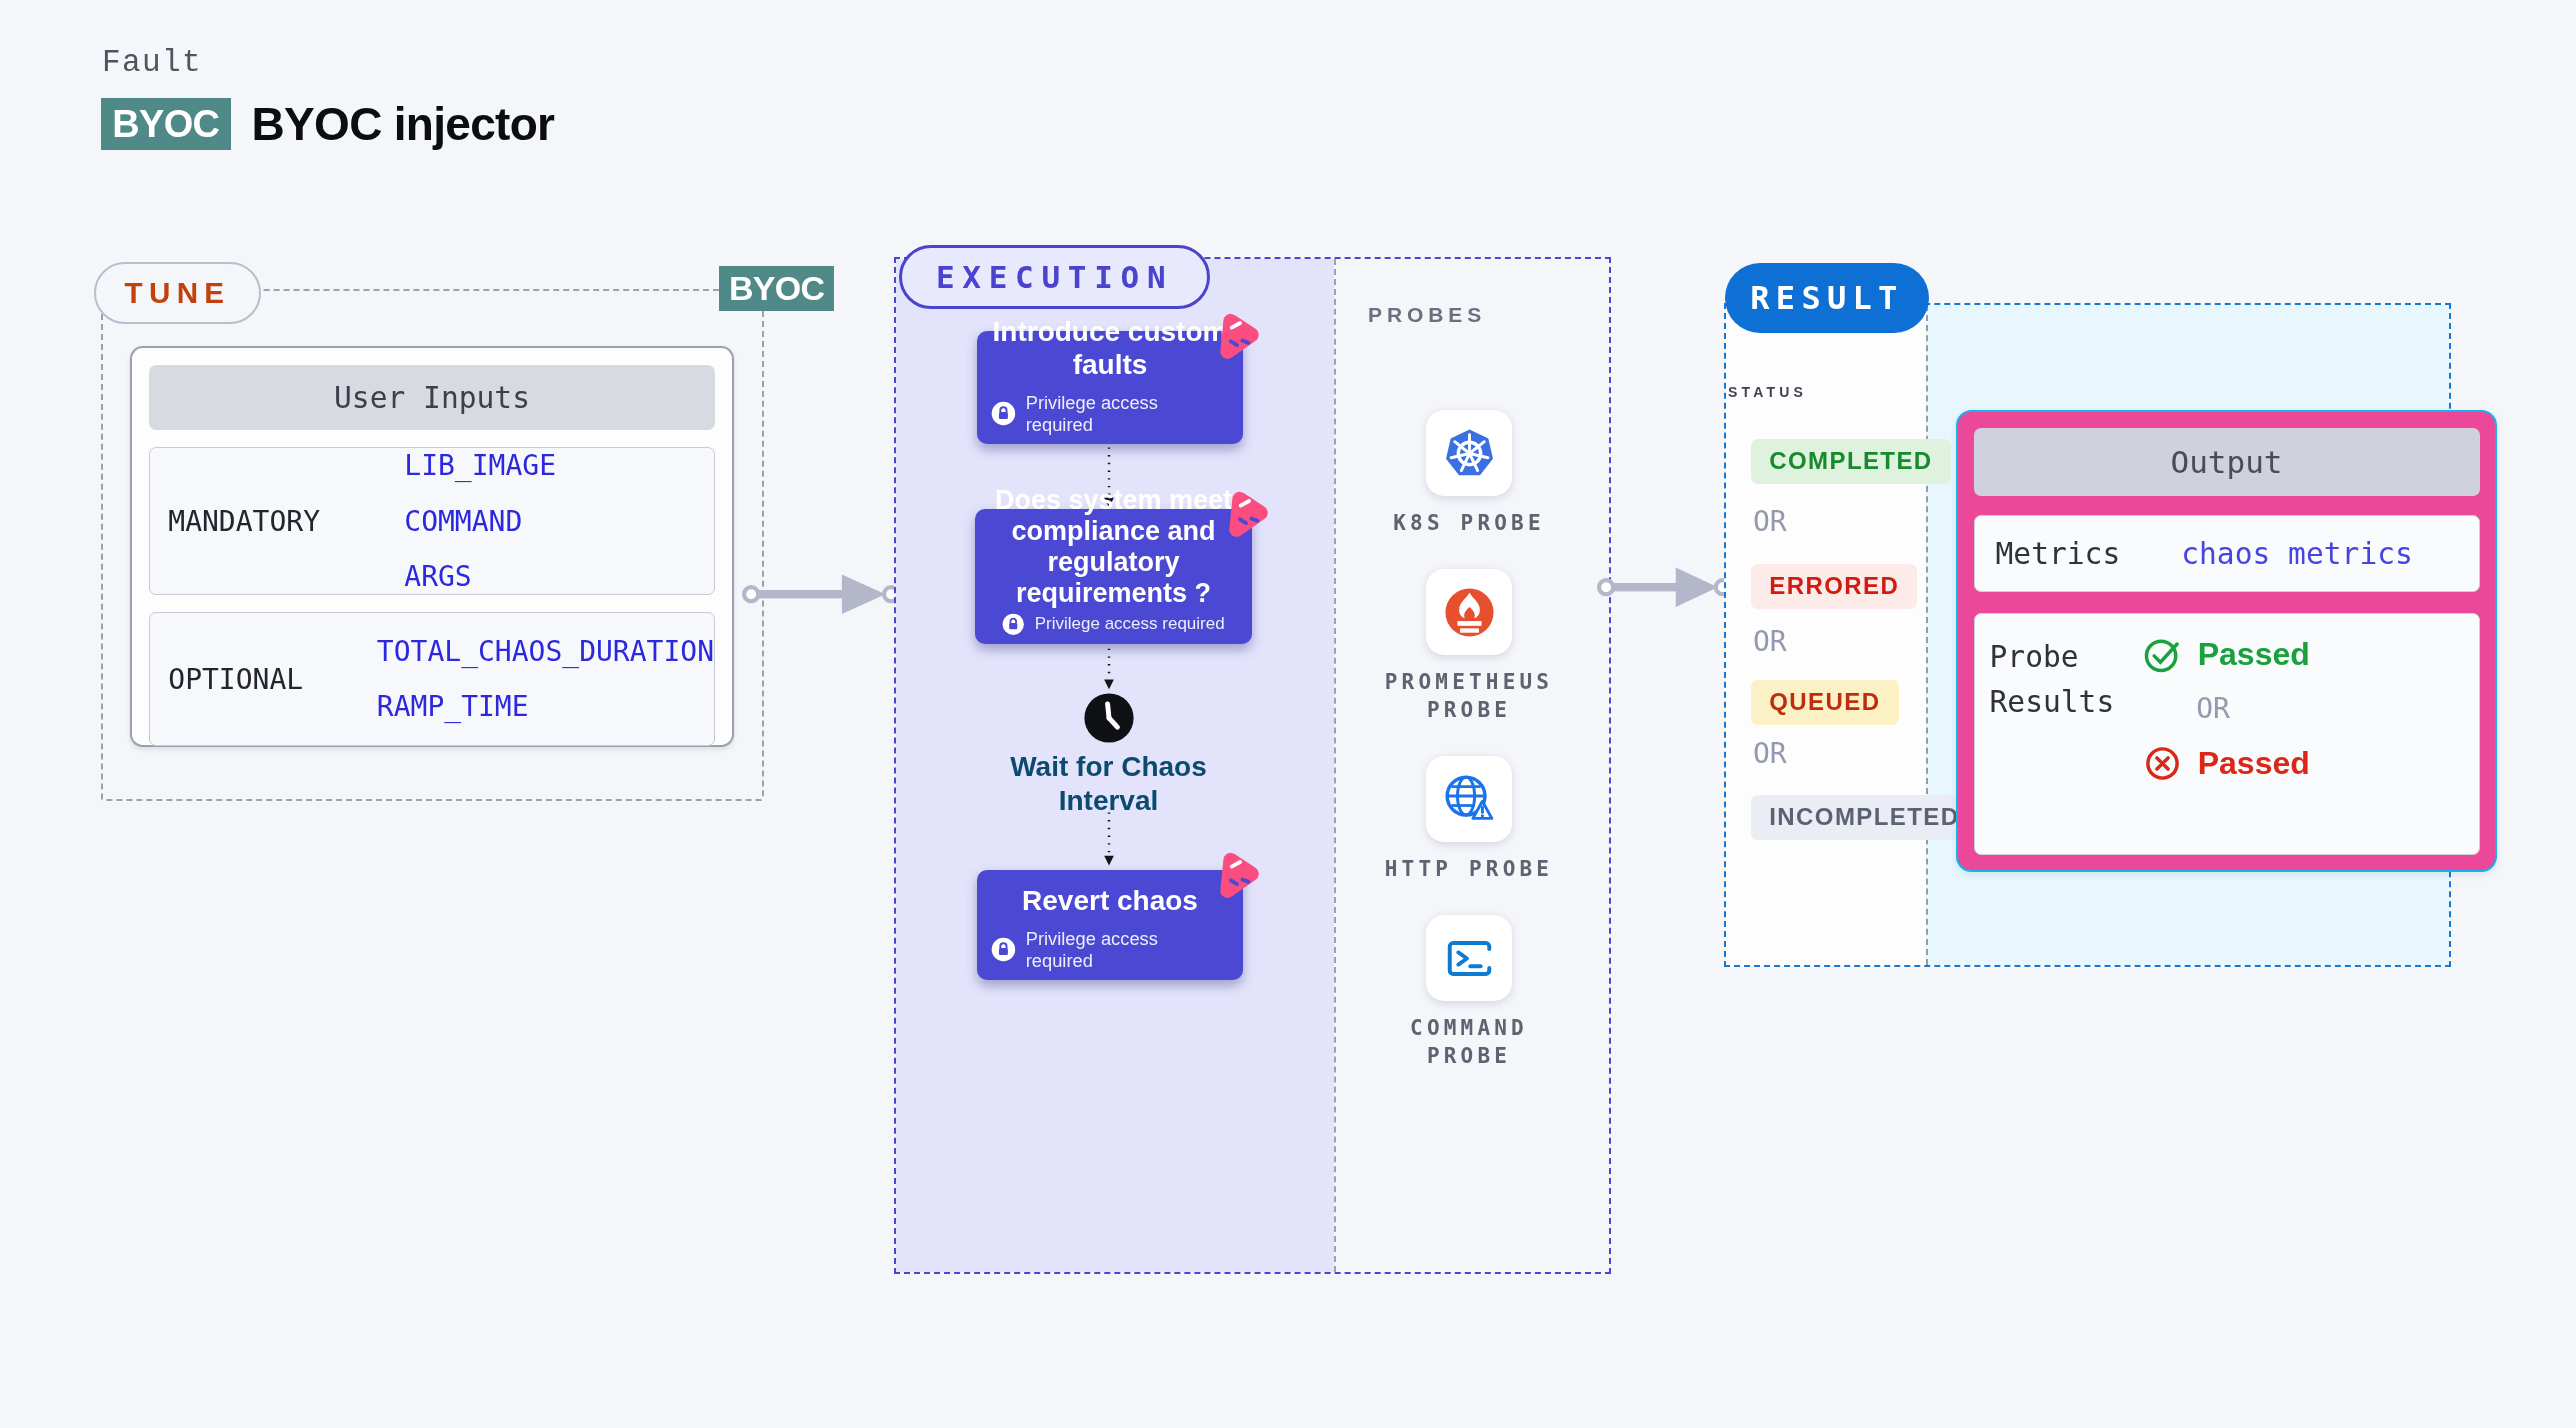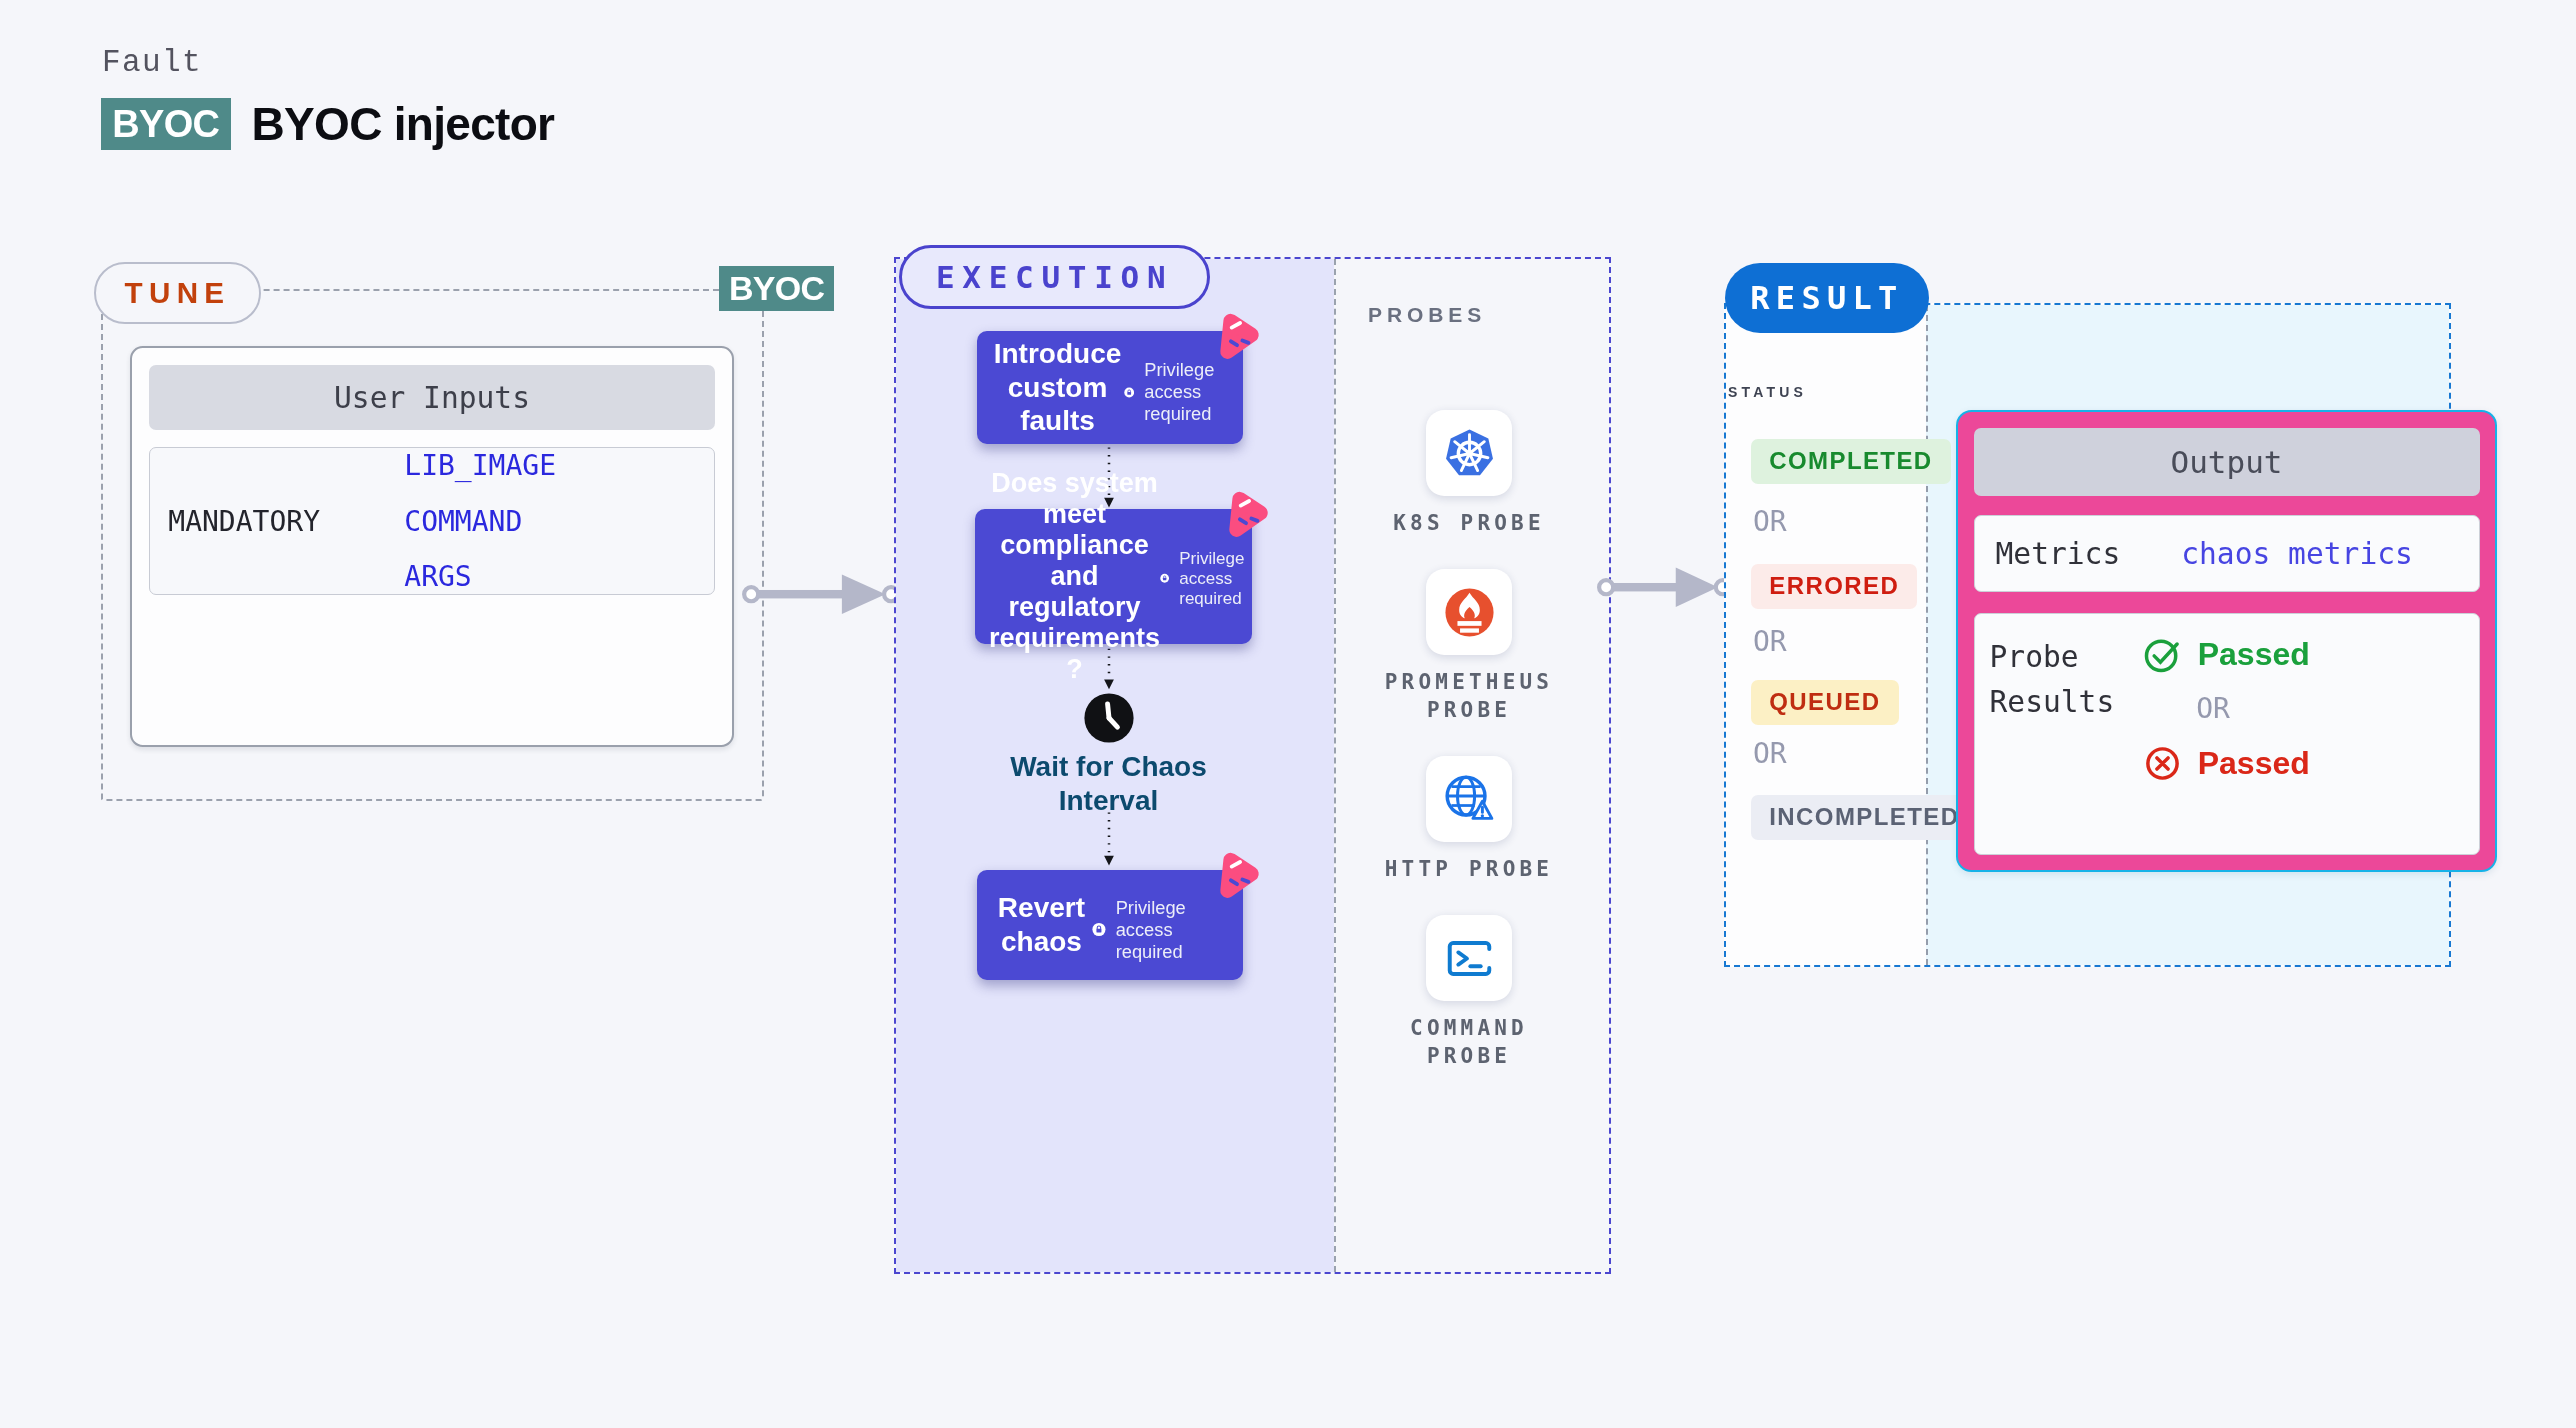--- a/index.html
+++ b/index.html
@@ -33,21 +33,21 @@
   .arrow1{left:742px;top:571px;}
   .arrow2{left:1597px;top:564px;}
 
   
   .exec-box{left:894px;top:257px;width:713px;height:1013px;border:2.1px dashed #4b46cf;}
   .exec-lav{position:absolute;left:0;top:0;bottom:0;width:438px;background:#e3e4fb;}
   .exec-divider{position:absolute;left:438px;top:0;bottom:0;border-left:2.1px dashed #9aa2ae;}
   .exec-pill{left:899px;top:245px;height:58px;padding:0 34px;background:#e8e9fc;border:3.5px solid #4a43cd;border-radius:35px;
     display:flex;align-items:center;z-index:3;font-family:"DejaVu Sans Mono",monospace;font-weight:bold;font-size:31px;color:#4a43cd;letter-spacing:7.7px;}
   .step{background:#4b49d3;border-radius:9.9px;box-shadow:0 5.6px 11.3px rgba(40,40,120,.35);color:#fff;
-    display:flex;flex-direction:row;align-items:center;justify-content:space-between;padding:8.4px 14px;box-sizing:border-box;z-index:2;}
+    display:flex;flex-direction:column;align-items:center;justify-content:flex-end;padding:8.4px 14px;box-sizing:border-box;z-index:2;}
   .step-title{font-weight:700;font-size:28px;line-height:1.2;text-align:center;}
   .step-2 .step-title{font-size:27px;line-height:1.15;}
   .priv{display:flex;align-items:center;gap:9.9px;margin-top:9.9px;font-size:18.3px;color:#eceef8;}
   .step-2 .priv{margin-top:4.2px;font-size:17px;}
   .litmus{position:absolute;top:-21px;right:-19.7px;width:55px;height:55px;z-index:1;}
   .step-1{left:977px;top:331px;width:266px;height:113px;}
   .step-2{left:975px;top:509px;width:277px;height:135px;}
   .step-3{left:977px;top:870px;width:266px;height:110px;}
   .wait-label{left:996px;top:750px;width:225px;text-align:center;font-weight:800;font-size:28px;color:#0c4a6e;line-height:1.22;}
   .clock{left:1083px;top:692px;}
@@ -113,20 +113,27 @@
   <div class="abs ui-card">
     <div class="ui-header">User Inputs</div>
     <div class="ui-row ui-row-1">
       <div class="ui-row-label">MANDATORY</div>
       <div class="ui-values">
         <span>LIB_IMAGE</span>
         <span>COMMAND</span>
         <span>ARGS</span>
       </div>
     </div>
+    <div class="ui-row ui-row-2">
+      <div class="ui-row-label">OPTIONAL</div>
+      <div class="ui-values">
+        <span>TOTAL_CHAOS_DURATION</span>
+        <span>RAMP_TIME</span>
+      </div>
+    </div>
   </div>
 
   <svg class="abs arrow1" width="159" height="45" viewBox="0 0 226 64">
     <rect x="18" y="27" width="128" height="12" fill="#b4b7c9"></rect>
     <polygon points="142,5 204,33 142,61" fill="#b4b7c9"></polygon>
     <circle cx="13" cy="33" r="10" fill="#fff" stroke="#b4b7c9" stroke-width="6"></circle>
     <circle cx="212" cy="33" r="10" fill="#fff" stroke="#b4b7c9" stroke-width="6"></circle>
   </svg>
 
   <div class="abs exec-box">

